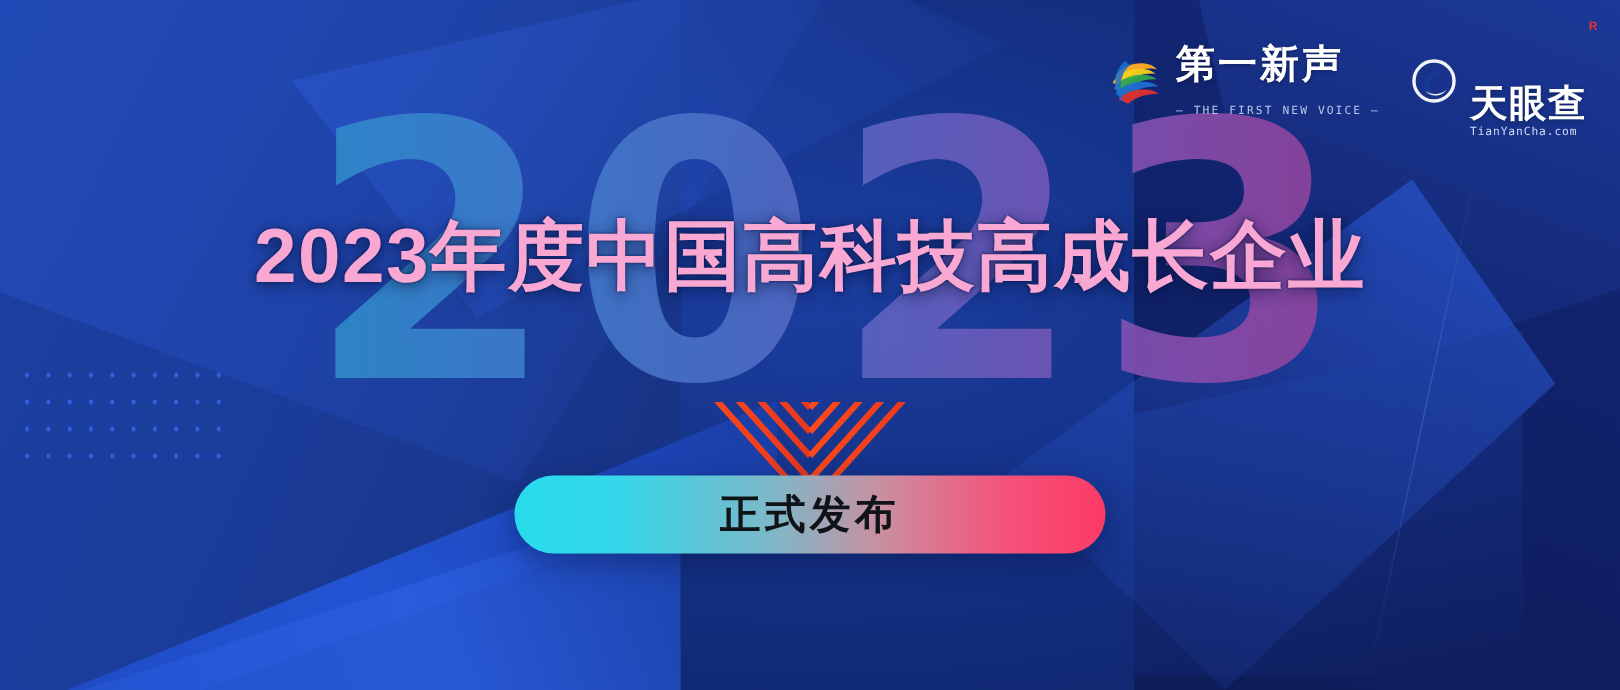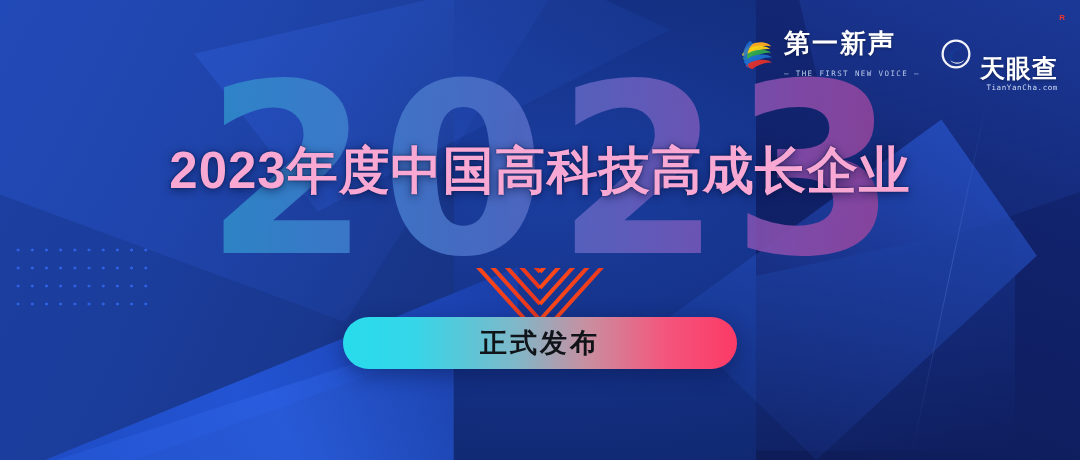--- a/index.html
+++ b/index.html
@@ -158,21 +158,20 @@
   .tyc-text{display:flex;flex-direction:column;line-height:1;position:relative;}
   .tyc-cn{
     color:#fff;font-weight:700;font-size:25px;letter-spacing:1px;
     font-family:"DejaVu Sans","Liberation Sans",sans-serif;
     text-shadow:0 1px 3px rgba(0,0,0,.35);
     margin-top:40px;
   }
   .tyc-en{
     color:#cfdcf4;font-size:7.5px;letter-spacing:.6px;margin-top:3px;
     font-family:"DejaVu Sans Mono","Liberation Mono",monospace;
-    text-align:right;
   }
   .tyc-r{
     position:absolute;right:-7px;top:-2px;
     color:#e8352f;font-size:8px;font-weight:700;
   }
 </style>
 </head>
 <body>
 
 <div id="poster">

